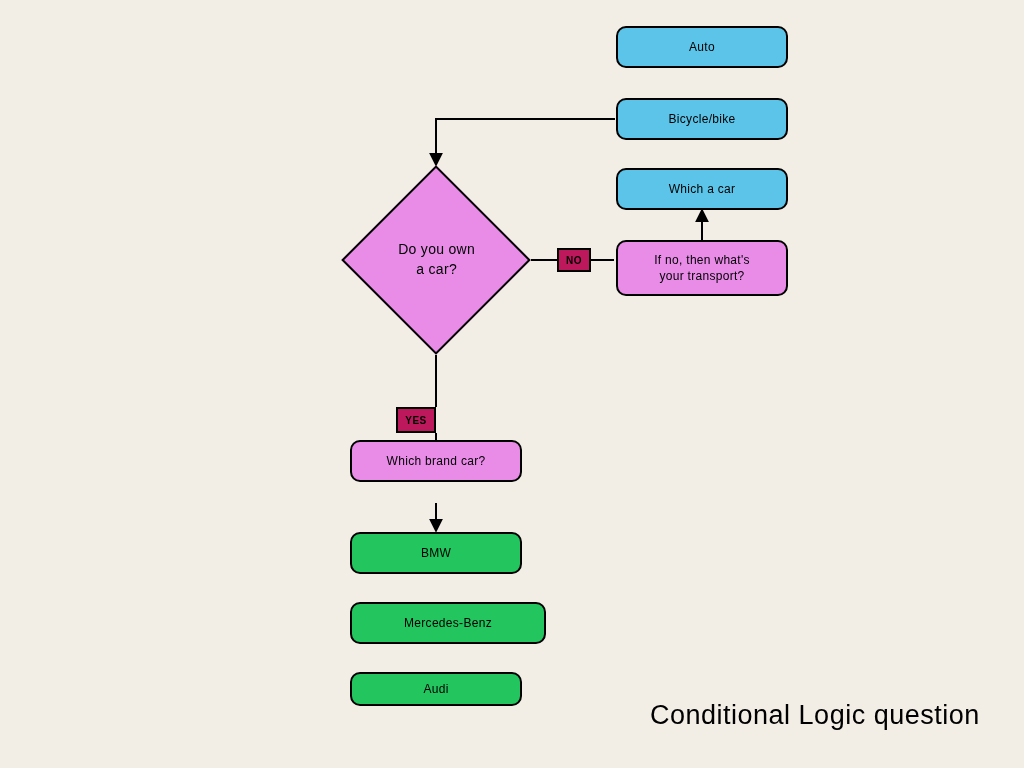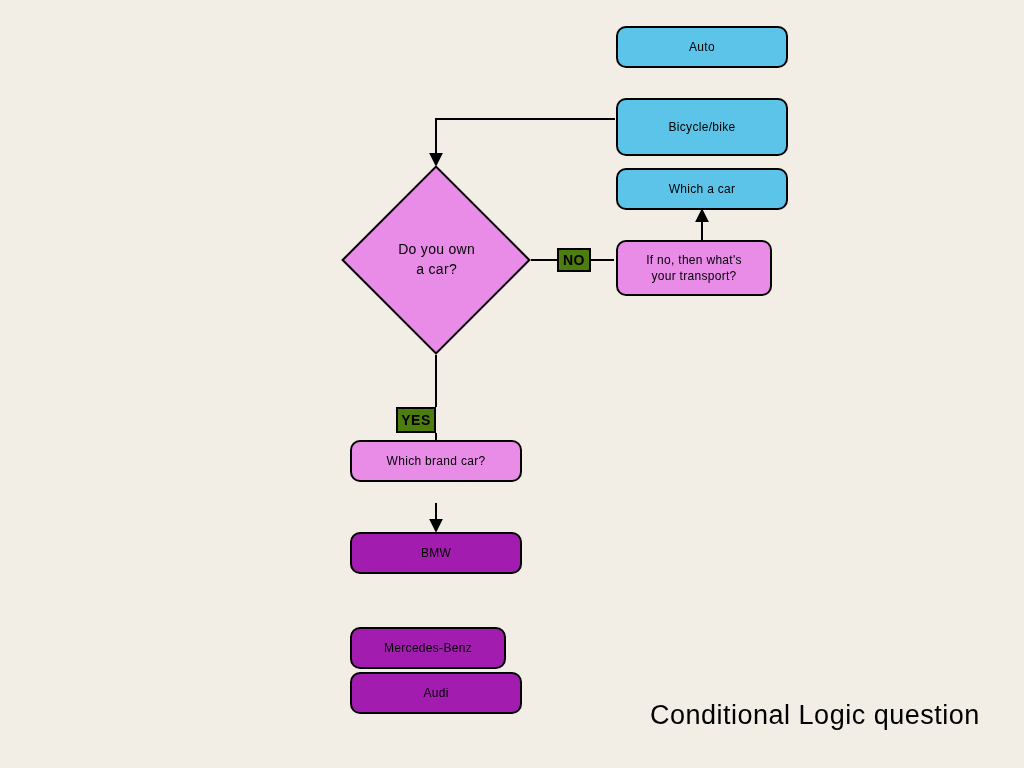--- a/index.html
+++ b/index.html
@@ -19,43 +19,43 @@
     align-items: center;
     justify-content: center;
     font-size: 12px;
     font-weight: 500;
     text-align: center;
     padding: 6px 10px;
     letter-spacing: 0.3px;
   }
   .blue { background: #5bc4e8; }
   .pink { background: #e88ce8; }
-  .teal { background: #a21caf; }
+  .teal { background: #22c55e; }
   .diamond {
     position: absolute;
     background: #e88ce8;
     border: 2px solid #000;
     transform: rotate(45deg);
     display: flex;
     align-items: center;
     justify-content: center;
   }
   .diamond-inner {
     transform: rotate(-45deg);
     text-align: center;
     font-size: 14px;
     font-weight: 500;
     letter-spacing: 0.3px;
     line-height: 1.4;
   }
   .label-box {
     position: absolute;
     border: 2px solid #000;
-    background: #4d7c0f;
-    font-size: 14px;
+    background: #be185d;
+    font-size: 10px;
     font-weight: 700;
     display: flex;
     align-items: center;
     justify-content: center;
     letter-spacing: 0.5px;
   }
   .title {
     position: absolute;
     font-size: 27px;
     font-weight: 400;
@@ -90,29 +90,29 @@
 
   <path d="M 436 433 L 436 460" fill="none" stroke="#000" stroke-width="2" marker-end="url(#arrow)"></path>
 
   <path d="M 436 503 L 436 530" fill="none" stroke="#000" stroke-width="2" marker-end="url(#arrow)"></path>
 </svg>
 
 <div class="node blue" style="left:616px; top:26px; width:172px; height:42px;">
   <span>Auto</span>
 </div>
 
-<div class="node blue" style="left:616px; top:98px; width:172px; height:58px;">
+<div class="node blue" style="left:616px; top:98px; width:172px; height:42px;">
   <span>Bicycle/bike</span>
 </div>
 
 <div class="node blue" style="left:616px; top:168px; width:172px; height:42px;">
   <span>Which a car</span>
 </div>
 
-<div class="node pink" style="left:616px; top:240px; width:156px; height:56px; line-height:1.35;">
+<div class="node pink" style="left:616px; top:240px; width:172px; height:56px; line-height:1.35;">
   <span style="white-space:pre-line;">If no, then what's
 your transport?</span>
 </div>
 
 <div class="label-box" style="left:557px; top:248px; width:34px; height:24px;">
   <span>NO</span>
 </div>
 
 <div class="diamond" style="left:369px; top:193px; width:134px; height:134px;">
   <div class="diamond-inner" style="white-space:pre-line;">Do you own
@@ -124,23 +124,23 @@
 </div>
 
 <div class="node pink" style="left:350px; top:440px; width:172px; height:42px;">
   <span>Which brand car?</span>
 </div>
 
 <div class="node teal" style="left:350px; top:532px; width:172px; height:42px;">
   <span>BMW</span>
 </div>
 
-<div class="node teal" style="left:350px; top:627px; width:156px; height:42px;">
+<div class="node teal" style="left:350px; top:602px; width:196px; height:42px;">
   <span>Mercedes-Benz</span>
 </div>
 
-<div class="node teal" style="left:350px; top:672px; width:172px; height:42px;">
+<div class="node teal" style="left:350px; top:672px; width:172px; height:34px;">
   <span>Audi</span>
 </div>
 
 <div class="title" style="left:650px; top:700px;">
   <span>Conditional Logic question</span>
 </div>
 
 </body></html>

